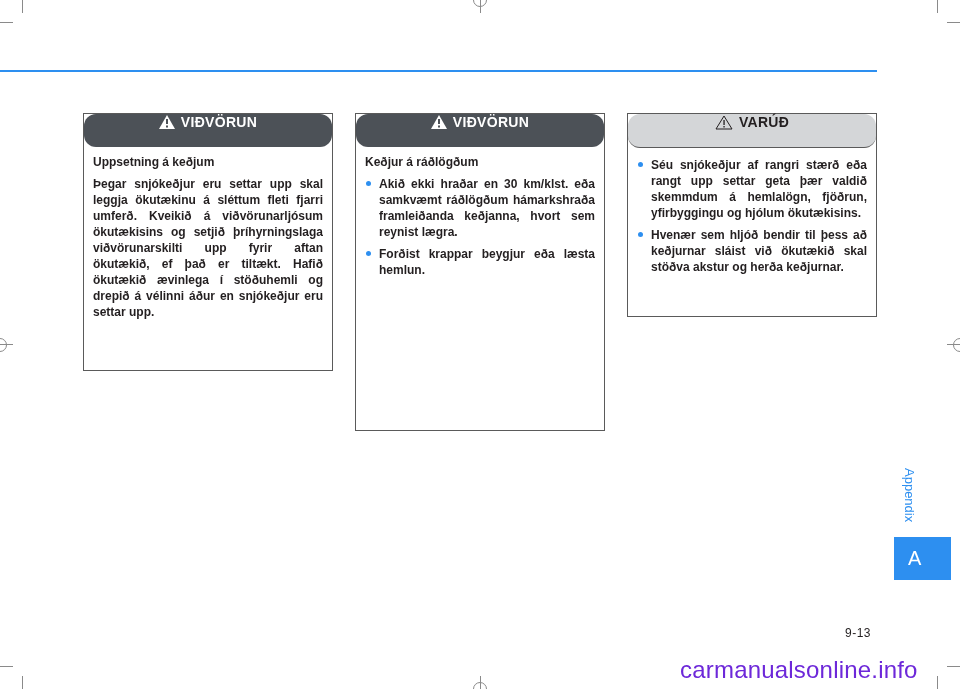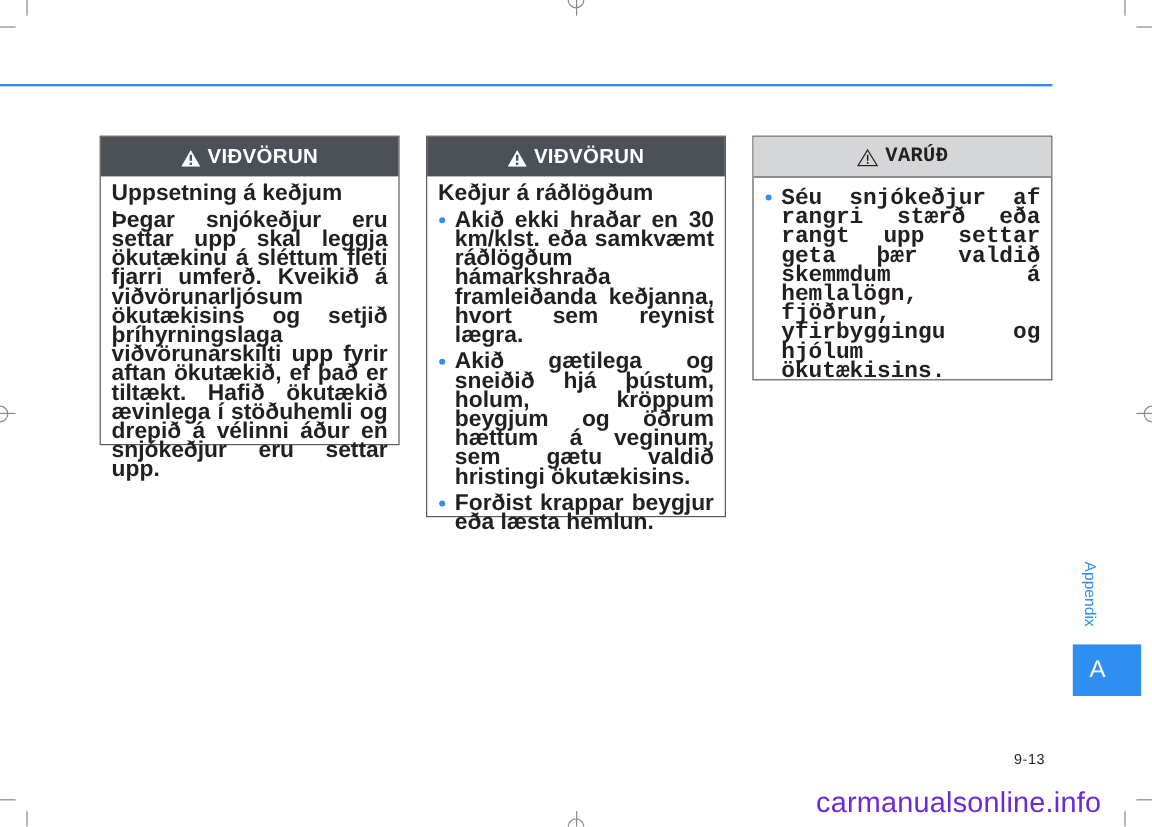--- a/index.html
+++ b/index.html
@@ -2,25 +2,25 @@
 <html><head>
 <meta charset="utf-8">
 <style>
   html, body { margin:0; padding:0; }
   body { width:960px; height:689px; position:relative; background:#ffffff; overflow:hidden;
          font-family:"Liberation Sans", sans-serif; color:#231f20; }
   .crop { position:absolute; background:#8a8a8a; }
   .reg-circle { position:absolute; width:14px; height:14px; border:1px solid #8a8a8a; border-radius:50%; box-sizing:border-box; }
   .top-rule { position:absolute; left:0; top:70px; width:877px; height:2px; background:#2d8ff0; }
   .box { position:absolute; border:1px solid #5a5a5a; box-sizing:border-box; background:#fff; }
-  .box-head { height:33px; display:flex; align-items:center; justify-content:center; font-weight:bold; font-size:17px; letter-spacing:0.3px; }
+  .box-head { height:33px; display:flex; justify-content:center; font-weight:bold; font-size:14px; letter-spacing:0.3px;border-radius:12px; }
   .head-dark { background:#4c5157; color:#ffffff; }
   .head-light { background:#d4d6d8; color:#231f20; border-bottom:1px solid #5a5a5a; }
   .warn-icon { display:inline-block; margin-right:6px; position:relative; top:1px; }
-  .box-body { padding:7px 9px 8px 9px; font-size:19px; line-height:16px; font-weight:bold; text-align:justify; }
+  .box-body { padding:7px 9px 8px 9px; font-size:12px; line-height:16px; font-weight:bold; text-align:justify; }
   .box-body p { margin:0 0 6px 0; }
   .subhead { margin:0 0 7px 0; }
   .bullet { position:relative; padding-left:14px; margin:0 0 6px 0; }
   .bullet::before { content:""; position:absolute; left:1px; top:5px; width:5px; height:5px; border-radius:50%; background:#2d8ff0; }
   .side-label { position:absolute; left:899px; top:460px; width:20px; height:70px; color:#2d8ff0; font-size:13px;
                 writing-mode:vertical-rl; transform:none; display:flex; align-items:center; justify-content:center; }
   .side-tab { position:absolute; left:894px; top:537px; width:57px; height:43px; background:#2d8ff0; color:#fff;
               font-size:20px; display:flex; align-items:center; padding-left:14px; box-sizing:border-box; }
   .page-num { position:absolute; left:845px; top:626px; font-size:12px; color:#231f20; letter-spacing:0.5px; }
   .watermark { position:absolute; left:680px; top:656px; font-size:24px; color:#6d28d9; letter-spacing:0.2px; }
@@ -68,36 +68,36 @@
     <svg class="warn-icon" width="16" height="14" viewBox="0 0 16 14">
       <polygon points="8,0 16,14 0,14" fill="#ffffff"></polygon>
       <rect x="7" y="4" width="2" height="5" fill="#4c5157"></rect>
       <rect x="7" y="10.5" width="2" height="2" fill="#4c5157"></rect>
     </svg>
     <span>VIÐVÖRUN</span>
   </div>
   <div class="box-body">
     <p class="subhead">Keðjur á ráðlögðum</p>
     <p class="bullet">Akið ekki hraðar en 30 km/klst. eða samkvæmt ráðlögðum hámarkshraða framleiðanda keðjanna, hvort sem reynist lægra.</p>
-    <p class="bullet">Akið gætilega og sneiðið hjá þústum, holum, kröppum beygjum og öðrum hættum á veginum, sem gætu valdið hristingi ökutækisins.</p>
     <p class="bullet">Forðist krappar beygjur eða læsta hemlun.</p>
   </div>
 </div>
 
-<div class="box" style="left:627px;top:113px;width:250px;height:204px;font-family:Liberation Mono, monospace;">
+<div class="box" style="left:627px;top:113px;width:250px;height:204px;">
   <div class="box-head head-light">
     <svg class="warn-icon" width="18" height="15" viewBox="0 0 18 15">
       <polygon points="9,1 17,14 1,14" fill="none" stroke="#231f20" stroke-width="1"></polygon>
       <rect x="8.4" y="5" width="1.3" height="5" fill="#231f20"></rect>
       <rect x="8.4" y="11" width="1.3" height="1.5" fill="#231f20"></rect>
     </svg>
     <span>VARÚÐ</span>
   </div>
   <div class="box-body" style="padding-top:9px;">
     <p class="bullet">Séu snjókeðjur af rangri stærð eða rangt upp settar geta þær valdið skemmdum á hemlalögn, fjöðrun, yfirbyggingu og hjólum ökutækisins.</p>
+    <p class="bullet">Hvenær sem hljóð bendir til þess að keðjurnar sláist við ökutækið skal stöðva akstur og herða keðjurnar.</p>
   </div>
 </div>
 
 <div class="side-label">Appendix</div>
 <div class="side-tab">
   <span>A</span>
 </div>
 
 <div class="page-num">9-13</div>
 <div class="watermark">carmanualsonline.info</div>

